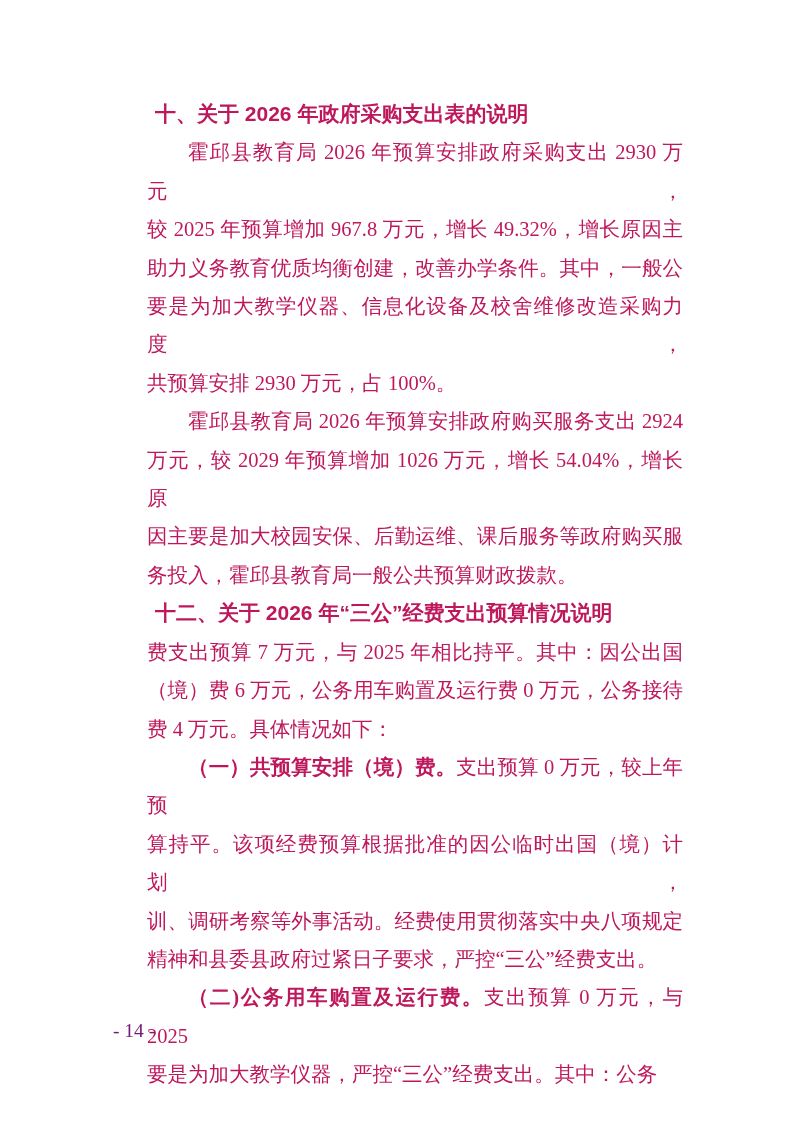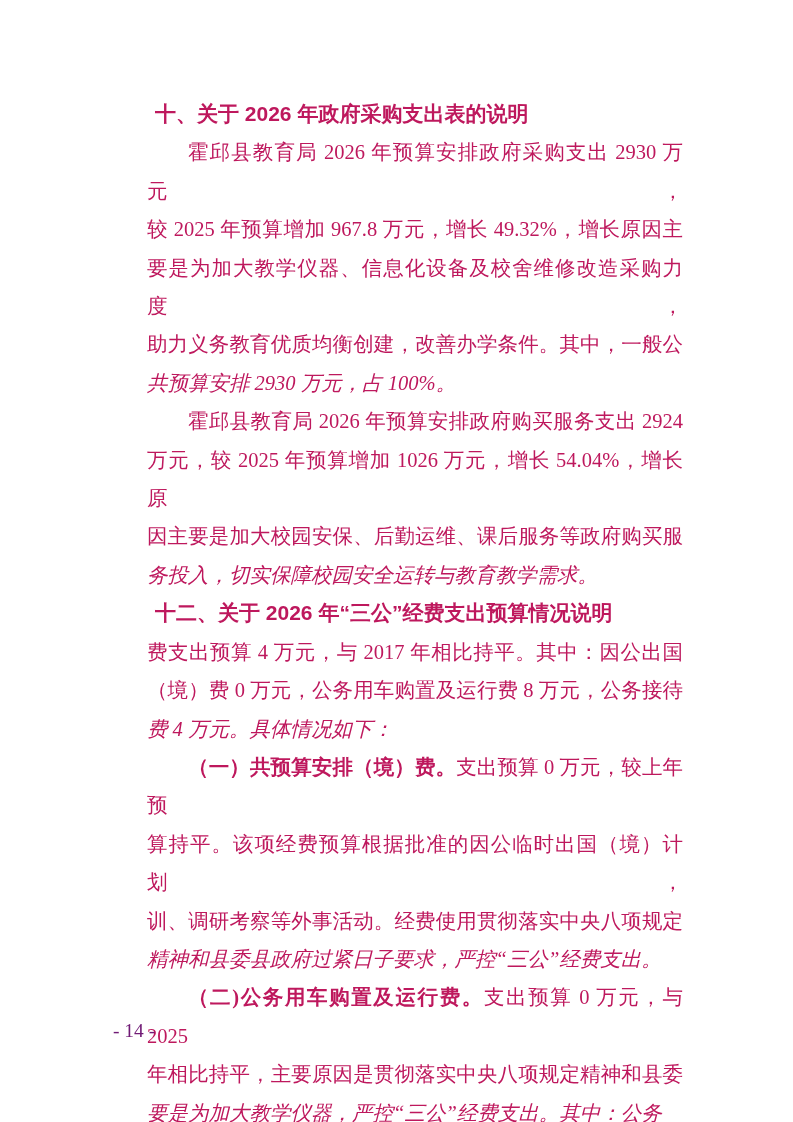--- a/index.html
+++ b/index.html
@@ -26,21 +26,20 @@
     color: #be185d;
   }
   .line {
     text-align: justify;
     text-align-last: justify;
     margin-left: 34px;
   }
   .line.last {
     text-align: left;
     text-align-last: left;
-    font-style: italic;
   }
   .indent {
     text-indent: 2em;
   }
   .heading {
     font-family: "Liberation Sans", "DejaVu Sans", sans-serif;
     font-weight: bold;
     font-size: 21px;
     text-align: left;
     text-align-last: left;
@@ -59,33 +58,32 @@
   }
 </style>
 </head>
 <body>
 
 <div class="page">
   <div class="doc">
       <div class="heading indent">十、关于 2026 年政府采购支出表的说明</div>
       <div class="line indent">霍邱县教育局 2026 年预算安排政府采购支出 2930 万元，</div>
       <div class="line">较 2025 年预算增加 967.8 万元，增长 49.32%，增长原因主</div>
+      <div class="line">助力义务教育优质均衡创建，改善办学条件。其中，一般公</div>
       <div class="line">要是为加大教学仪器、信息化设备及校舍维修改造采购力度，</div>
-      <div class="line">助力义务教育优质均衡创建，改善办学条件。其中，一般公</div>
       <div class="line last">共预算安排 2930 万元，占 100%。</div>
       <div class="line indent">霍邱县教育局 2026 年预算安排政府购买服务支出 2924</div>
-      <div class="line">万元，较 2025 年预算增加 1026 万元，增长 54.04%，增长原</div>
+      <div class="line">万元，较 2029 年预算增加 1026 万元，增长 54.04%，增长原</div>
       <div class="line">因主要是加大校园安保、后勤运维、课后服务等政府购买服</div>
-      <div class="line last">务投入，切实保障校园安全运转与教育教学需求。</div>
+      <div class="line last">务投入，霍邱县教育局一般公共预算财政拨款。</div>
       <div class="heading indent">十二、关于 2026 年“三公”经费支出预算情况说明</div>
-      <div class="line">费支出预算 4 万元，与 2017 年相比持平。其中：因公出国</div>
-      <div class="line">（境）费 0 万元，公务用车购置及运行费 8 万元，公务接待</div>
+      <div class="line">费支出预算 7 万元，与 2025 年相比持平。其中：因公出国</div>
+      <div class="line">（境）费 6 万元，公务用车购置及运行费 0 万元，公务接待</div>
       <div class="line last">费 4 万元。具体情况如下：</div>
       <div class="line indent"><span class="bold-lead">（一）共预算安排（境）费。</span>支出预算 0 万元，较上年预</div>
       <div class="line">算持平。该项经费预算根据批准的因公临时出国（境）计划，</div>
       <div class="line">训、调研考察等外事活动。经费使用贯彻落实中央八项规定</div>
       <div class="line last">精神和县委县政府过紧日子要求，严控“三公”经费支出。</div>
       <div class="line indent"><span class="bold-lead">（二)公务用车购置及运行费。</span>支出预算 0 万元，与 2025</div>
-      <div class="line">年相比持平，主要原因是贯彻落实中央八项规定精神和县委</div>
       <div class="line last">要是为加大教学仪器，严控“三公”经费支出。其中：公务</div>
     </div>
   <div class="footer">- 14 -</div>
 </div>
 
 </body></html>

